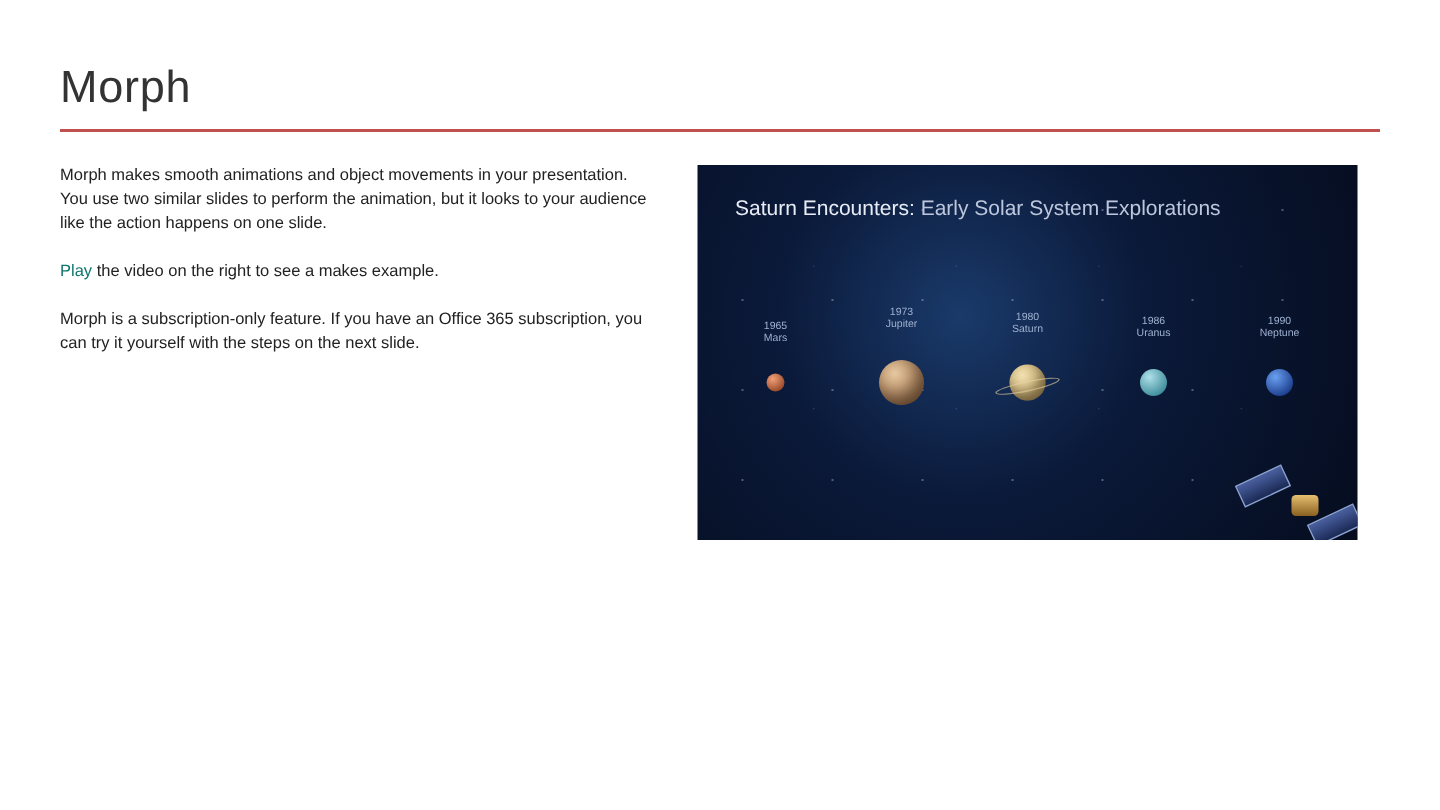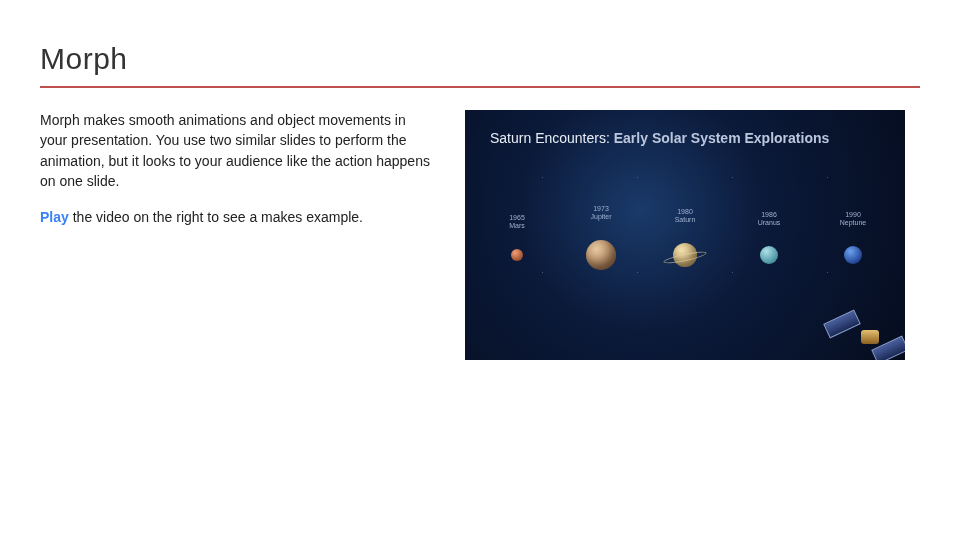--- a/index.html
+++ b/index.html
@@ -10,33 +10,33 @@
     font-weight: 300;
     color: #333;
     letter-spacing: 0.5px;
   }
   .rule {
     height: 2px;
     background: #c0504d;
     margin: 10px 0 22px 0;
   }
   .content { display: flex; gap: 30px; }
-  .left { width: 395px; font-size: 14px; line-height: 1.45; color: #222; }
+  .left { width: 395px; font-size: 11px; line-height: 1.45; color: #222; }
   .left p { margin-bottom: 16px; }
-  .play { color: #3b82f6; font-weight: 700; }
+  .play { color: #0f766e; font-weight: 400; }
   .media {
     width: 440px; height: 250px; position: relative;
     background: radial-gradient(circle at 40% 40%, #1a3a6a 0%, #0b1a3a 40%, #050c1e 100%);
     overflow: hidden;
   }
   .media-title {
     position: absolute; top: 20px; left: 25px; right: 20px;
     color: #e8ecf5; font-size: 14px; font-weight: 300;
   }
-  .media-title .sub { color: #bcc6dd; font-weight: bold; }
+  .media-title .sub { color: #bcc6dd; }
   .planets { position: absolute; top: 95px; left: 10px; right: 10px; display: flex; justify-content: space-around; align-items: center; }
   .planet { display: flex; flex-direction: column; align-items: center; width: 68px; }
   .planet-label { font-size: 7px; color: #9fb0d0; text-align:center; margin-bottom: 18px; line-height:1.2;}
   .dot { border-radius: 50%; }
   .mars .dot { width: 12px; height: 12px; background: radial-gradient(circle at 35% 30%, #f2a078, #a05030 70%); }
   .jupiter .dot { width: 30px; height: 30px; background: radial-gradient(circle at 35% 30%, #e6c8a0, #a07048 80%); box-shadow: inset -4px -6px 10px rgba(0,0,0,0.4);}
   .saturn .dot { width: 24px; height: 24px; background: radial-gradient(circle at 35% 30%, #f0e0b0, #c0a060 80%); box-shadow: inset -3px -5px 8px rgba(0,0,0,0.4); position:relative;}
   .saturn .dot::after{content:"";position:absolute;left:-10px;right:-10px;top:45%;height:5px;border-radius:50%;border:1px solid rgba(230,210,160,0.6);transform:rotate(-12deg);}
   .uranus .dot { width: 18px; height: 18px; background: radial-gradient(circle at 35% 30%, #aee0e8, #3a8a98 80%); }
   .neptune .dot { width: 18px; height: 18px; background: radial-gradient(circle at 35% 30%, #6aa0f0, #1a3a8a 80%); }
@@ -63,20 +63,21 @@
 <div class="slide">
   <div class="title">Morph</div>
   <div class="rule"></div>
 
   <div class="content">
     <div class="left">
       <p>Morph makes smooth animations and object movements in your presentation. You use two similar slides to perform the animation, but it looks to your audience like the action happens on one slide.</p>
       <p>
         <span class="play">Play</span><span> the video on the right to see a makes example.</span>
       </p>
+      <p>Morph is a subscription-only feature. If you have an Office 365 subscription, you can try it yourself with the steps on the next slide.</p>
     </div>
 
     <div class="media">
       <div class="media-title">
         <span>Saturn Encounters: </span><span class="sub">Early Solar System Explorations</span>
       </div>
       <div class="planets" id="planets-row">
           <div class="planet mars">
             <div class="planet-label" style="white-space: pre;">1965
 Mars</div>

